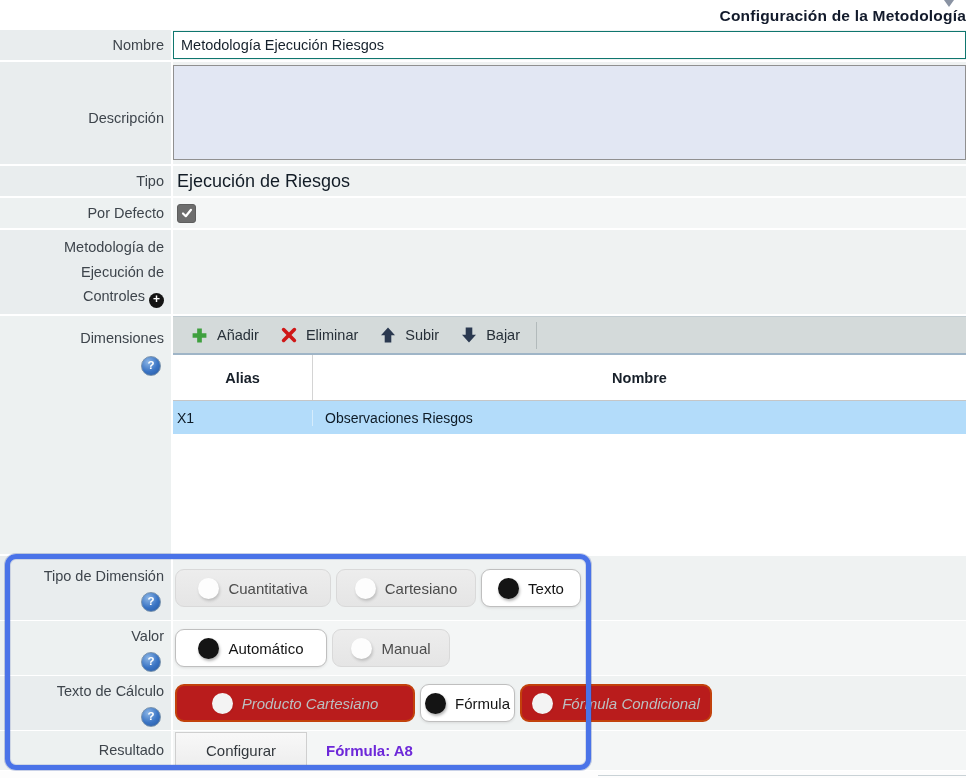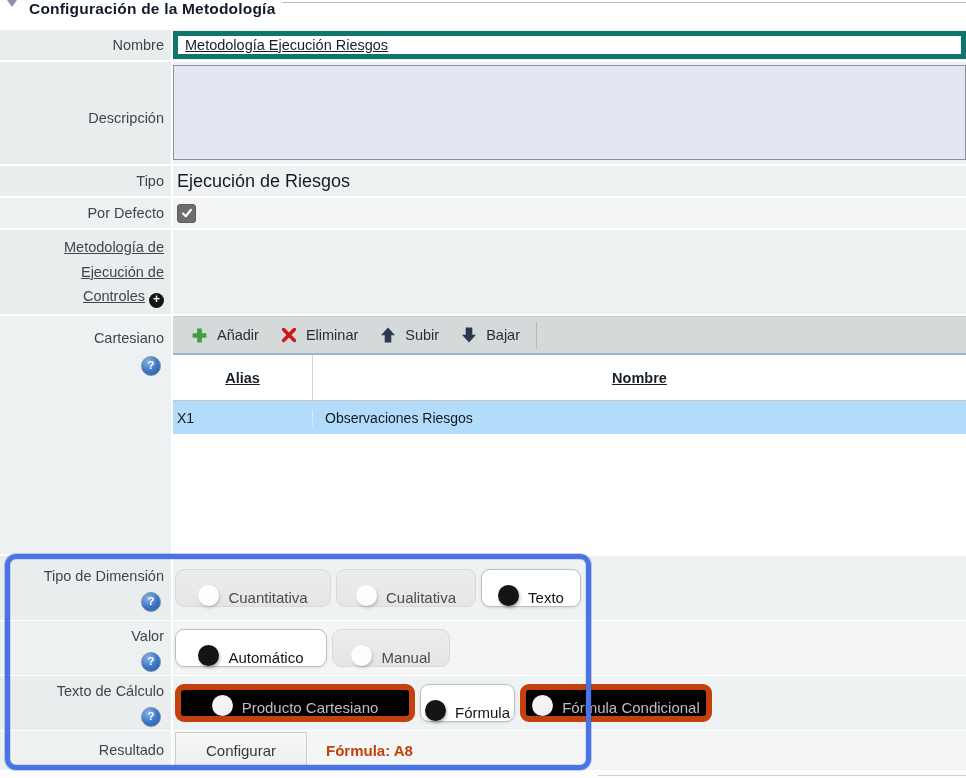--- a/index.html
+++ b/index.html
@@ -1,21 +1,21 @@
 <!DOCTYPE html>
 <html><head>
 <meta charset="utf-8">
 <style>
   html,body{margin:0;padding:0;}
   body{width:966px;height:778px;overflow:hidden;background:#fff;
        font-family:"Liberation Sans", sans-serif;}
   .page{position:relative;width:966px;height:778px;background:#fff;}
 
   
-  .hdr{display:flex;align-items:flex-start;height:30px;padding-left:7px;box-sizing:border-box;}
+  .hdr{display:flex;align-items:flex-end;height:30px;padding-left:7px;box-sizing:border-box;flex-direction:column;}
   .tri{width:0;height:0;border-left:5.5px solid transparent;border-right:5.5px solid transparent;
        border-top:7px solid #8a93a3;margin-right:12px;cursor:pointer;}
   .title{font-size:15.5px;font-weight:bold;color:#121a2b;letter-spacing:.2px;white-space:nowrap;}
   .hline{flex:1;height:1px;background:#b6bcc0;margin-left:7px;margin-top:2px;}
 
   
   .row{display:flex;margin-bottom:2px;}
   .lbl{width:171px;background:#e9edee;color:#3e454c;font-size:14.5px;line-height:1.7;
        display:flex;flex-direction:column;align-items:flex-end;justify-content:center;
        padding:0 7px 0 0;box-sizing:border-box;text-align:right;flex-shrink:0;}
@@ -30,23 +30,23 @@
   .r-desc .val{align-items:flex-start;}
   .r-tipo{height:30px}
   .r-pordef{height:30px}
   .r-metod{height:84px}
   .r-dimens{height:238px}
   .r-dimens .val{padding:0;align-items:stretch;}
   .r-dimens .lbl{justify-content:flex-start;padding-top:10px;gap:5px;}
 
   .valtext{font-size:18px;color:#121c26;padding-left:4px;}
 
-  input.txt{width:100%;height:28px;box-sizing:border-box;border:5px solid #0f766e;
+  input.txt{width:100%;height:28px;box-sizing:border-box;border:1px solid #0f766e;
        background:#fff;font-size:14.5px;color:#15202b;padding:0 7px;outline:none;
-       font-family:"Liberation Sans", sans-serif;text-decoration:underline;}
+       font-family:"Liberation Sans", sans-serif;}
   textarea.ta{width:100%;height:95px;box-sizing:border-box;background:#e2e7f3;
        border:1px solid #909090;margin-top:3px;resize:none;outline:none;
        font-family:"Liberation Sans", sans-serif;}
 
   
   .cb{width:17px;height:17px;border-radius:3px;background:#6d6d6d;border:1px solid #5e5e5e;
       display:flex;align-items:center;justify-content:center;margin-left:4px;cursor:pointer;}
 
   
   .help{width:18px;height:18px;border-radius:50%;flex-shrink:0;
@@ -54,65 +54,65 @@
       border:1px solid #7792ad;color:#fff;font-size:11.5px;font-weight:bold;
       display:flex;align-items:center;justify-content:center;cursor:pointer;margin-right:3px;}
   .help::after{content:"?";}
 
   
   .pluscirc{display:inline-flex;width:15px;height:15px;border-radius:50%;background:#141414;
       color:#fff;font-size:12px;font-weight:bold;align-items:center;justify-content:center;
       margin-left:4px;vertical-align:-2px;cursor:pointer;}
   .pluscirc::after{content:"+";margin-top:-1px;}
 
-  .metod-label{width:132px;text-decoration:underline;}
+  .metod-label{width:132px;}
 
   
   .panel{flex:1;display:flex;flex-direction:column;border-top:1px solid #c2cdd2;min-width:0;}
   .tbar{height:36px;background:#d4dada;border-bottom:2px solid #9fb5c7;display:flex;
         align-items:center;padding-left:8px;gap:2px;flex-shrink:0;}
   .tbtn{display:flex;align-items:center;gap:9px;padding:0 10px;height:28px;cursor:pointer;
         font-size:14.5px;color:#273039;}
   .tsep{width:1px;height:27px;background:#b2babb;margin-left:4px;}
   .thead{display:flex;height:45px;background:#fff;border-bottom:1px solid #c6c6c6;
-        font-weight:bold;font-size:14.5px;color:#18202a;flex-shrink:0;text-decoration:underline;}
+        font-weight:bold;font-size:14.5px;color:#18202a;flex-shrink:0;}
   .th1{width:140px;border-right:1px solid #d4d4d4;display:flex;align-items:center;justify-content:center;box-sizing:border-box;}
   .th2{flex:1;display:flex;align-items:center;justify-content:center;}
   .trow{display:flex;height:33px;background:#b3dcfa;font-size:14px;color:#0e1b26;
         align-items:center;flex-shrink:0;cursor:pointer;}
   .td1{width:140px;padding-left:4px;box-sizing:border-box;border-right:1px solid rgba(255,255,255,.45);}
   .td2{flex:1;padding-left:12px;}
   .tfill{flex:1;background:#fff;}
 
   
   .row.b{margin-bottom:1px;}
   .row.b .lbl{justify-content:center;gap:3px;}
   .row.b .val{gap:5px;padding-left:2px;}
   .r-tipodim{height:64px}
   .r-valor{height:54px}
   .r-calc{height:54px}
   .r-result{height:39px}
   .r-calc .val{gap:16px;padding-left:16px;}
 
-  .opt{height:38px;box-sizing:border-box;display:flex;align-items:flex-end;justify-content:center;
+  .opt{height:38px;box-sizing:border-box;display:flex;align-items:center;justify-content:center;
        gap:9px;border-radius:9px;font-size:15px;flex-shrink:0;cursor:pointer;}
   .dot{width:21px;height:21px;border-radius:50%;flex-shrink:0;}
   .opt.u{background:linear-gradient(#ededed,#e5e5e5);border:1px solid #d9d9d9;color:#4c4c4c;}
   .opt.u .dot{background:#fdfdfd;box-shadow:1px 2px 3px rgba(0,0,0,.18);}
   .opt.s{background:#fff;border:1px solid #bfbfbf;color:#141414;box-shadow:0 1px 3px rgba(0,0,0,.10);}
   .opt.s .dot{background:#141414;box-shadow:1px 2px 3px rgba(0,0,0,.30);}
-  .opt.d{background:#000000;border:6px solid #c2410c;color:#bcbfc1;cursor:default;}
+  .opt.d{background:#b91c1c;border:2px solid #c2410c;color:#bcbfc1;cursor:default;font-style:italic;}
   .opt.d .dot{background:#f3f3f3;box-shadow:1px 1px 2px rgba(0,0,0,.05);}
   .w156{width:156px}.w140{width:140px}.w100{width:100px}.w104{width:104px}
   .w152{width:152px}.w118{width:118px}.w240{width:240px}.w95{width:95px}.w192{width:192px}
 
   .cfgbtn{width:130px;height:35px;background:linear-gradient(#f8f8f8,#ededed);
        border:1px solid #cfcfcf;color:#33383d;font-size:15px;display:flex;align-items:center;
        justify-content:center;margin-right:14px;cursor:pointer;flex-shrink:0;}
-  .formula{font-weight:bold;color:#c2410c;font-size:15px;white-space:nowrap;}
+  .formula{font-weight:bold;color:#6d28d9;font-size:15px;white-space:nowrap;}
 
   
   .hl{position:absolute;left:5px;top:554px;width:586px;height:216px;border:5px solid #4a73e8;
       border-radius:11px;pointer-events:none;box-sizing:border-box;
       box-shadow:0 0 0 1px rgba(40,70,160,.25), inset 0 0 0 1px rgba(40,70,160,.15);}
 
   .bstrip{height:8px;background:#fdfdfd;position:relative;}
   .bstrip .edge{position:absolute;left:598px;right:0;top:4px;height:1px;background:#c9d2d6;}
 </style>
 </head>
@@ -170,21 +170,21 @@
     <div class="lbl">
       <div class="metod-label">
         <span>Metodología de Ejecución de Controles</span><span class="pluscirc"></span>
       </div>
     </div>
     <div class="val"></div>
   </div>
 
   <div class="row r-dimens lighter">
     <div class="lbl">
-      <span>Cartesiano</span>
+      <span>Dimensiones</span>
       <span class="help"></span>
     </div>
     <div class="val">
       <div class="panel">
         <div class="tbar">
           <div class="tbtn">
             <svg width="17" height="17" viewBox="0 0 16 16">
               <path d="M8 1.5v13M1.5 8h13" stroke="#3fa03f" stroke-width="4.4"></path>
             </svg>
             <span>Añadir</span>
@@ -227,21 +227,21 @@
       <span>Tipo de Dimensión</span>
       <span class="help"></span>
     </div>
     <div class="val">
       <div class="opt u w156">
         <span class="dot"></span>
         <span>Cuantitativa</span>
       </div>
       <div class="opt u w140">
         <span class="dot"></span>
-        <span>Cualitativa</span>
+        <span>Cartesiano</span>
       </div>
       <div class="opt s w100">
         <span class="dot"></span>
         <span>Texto</span>
       </div>
     </div>
   </div>
 
   <div class="row b r-valor lighter">
     <div class="lbl">

